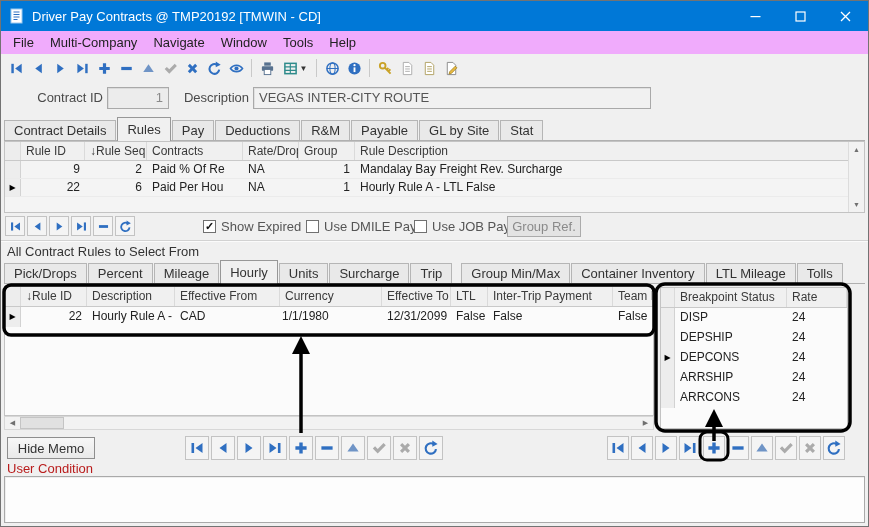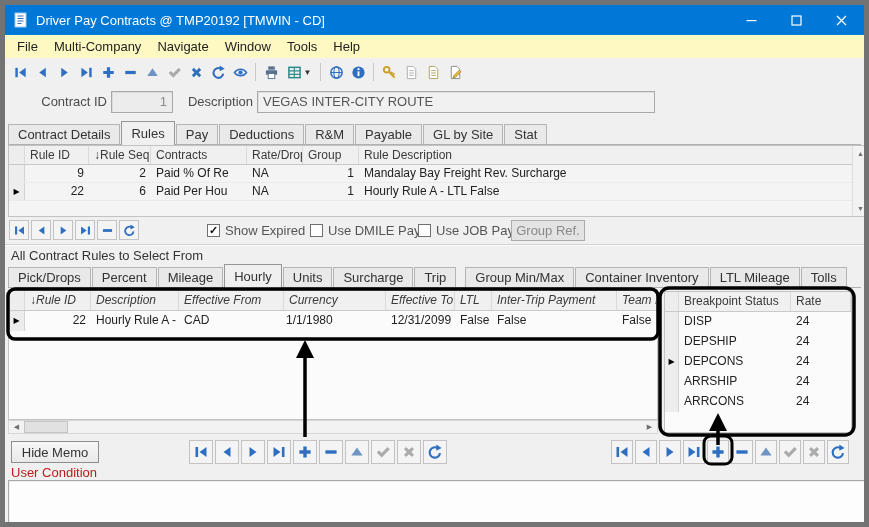--- a/index.html
+++ b/index.html
@@ -1,30 +1,30 @@
 <!DOCTYPE html>
 <html><head>
 <meta charset="utf-8">
 <style>
   * { margin:0; padding:0; box-sizing:border-box; }
   body { margin:0; font-family:"Liberation Sans", sans-serif; background:#e8e8e8; }
   #app {
     position:relative; width:869px; height:527px; background:#f0f0f0;
-    border:5px solid #737373; overflow:hidden; font-family:"Liberation Sans", sans-serif;
+    border:1px solid #737373; overflow:hidden; font-family:"Liberation Sans", sans-serif;
   }
   
   #titlebar { position:absolute; left:0; top:0; right:0; height:30px; background:#0078d7;
     display:flex; align-items:center; padding-left:8px; }
   .app-icon { width:16px; height:16px; margin-right:7px; }
   .title-text { color:#fff; font-size:13px; white-space:nowrap; }
   .win-btns { margin-left:auto; display:flex; height:30px; }
   .wb { width:45px; height:30px; display:flex; align-items:center; justify-content:center; }
   
   #menubar { position:absolute; left:0; top:30px; right:0; height:23px; display:flex;
-    align-items:center; padding-left:4px; background:#fef9c3; }
+    align-items:center; padding-left:4px; background:#f0abfc; }
   .menu-item { font-size:13px; color:#222; padding:0 8px; height:100%; display:flex; align-items:center; cursor:default; }
   
   #toolbar { position:absolute; left:0; top:53px; right:0; height:28px; display:flex;
     align-items:center; padding-left:4px; }
   .tbtn { width:22px; height:24px; display:flex; align-items:center; justify-content:center; }
   .tbtn svg { width:15px; height:15px; }
   .tbtn.wide { width:34px; }
   .tsep { width:1px; height:18px; background:#c9c9c9; margin:0 4px; }
   .c-blue { color:#2f6fc1; fill:#2f6fc1; }
   .c-lblue { color:#6f94c6; fill:#6f94c6; }
@@ -56,21 +56,21 @@
   .g-cell { padding:0 5px; white-space:nowrap; overflow:hidden; flex-shrink:0; }
   .g-row { display:flex; }
   .num { text-align:right; }
   .marker { width:16px; min-width:16px; background:#ededed; border-right:1px solid #d2d2d2;
     padding:0; text-align:center; font-size:8px; color:#000; }
   #grid1 { left:3px; top:140px; width:861px; height:72px; background:#f4f4f4; }
   #grid1 .g-header { height:19px; line-height:18px; }
   #grid1 .g-row { height:18px; line-height:17px; border-bottom:1px solid #ebebeb; }
   .g1c0{width:64px} .g1c1{width:62px} .g1c2{width:96px} .g1c3{width:56px} .g1c4{width:56px} .g1c5{flex:1 1 auto; min-width:0;}
   #grid2 { left:3px; top:285px; width:650px; height:130px; }
-  #grid2 .g-header { height:20px; line-height:19px;font-style:italic; }
+  #grid2 .g-header { height:20px; line-height:19px; }
   #grid2 .g-row { height:20px; line-height:19px; }
   .g2c0{width:66px} .g2c1{width:88px} .g2c2{width:102px} .g2c3{width:105px} .g2c4{width:69px}
   .g2c5{width:37px} .g2c6{width:125px} .g2c7{flex:1 1 auto; min-width:0;}
   #grid3 { left:659px; top:286px; width:188px; height:142px; }
   #grid3 .g-header { height:20px; line-height:19px; }
   #grid3 .g-row { height:20px; line-height:19px; }
   #grid3 .marker { width:14px; min-width:14px; }
   .g3c0{width:112px} .g3c1{flex:1 1 auto; min-width:0; text-align:left;}
   
   .vscroll { position:absolute; top:0; right:0; bottom:0; width:16px; background:#f2f2f2;

